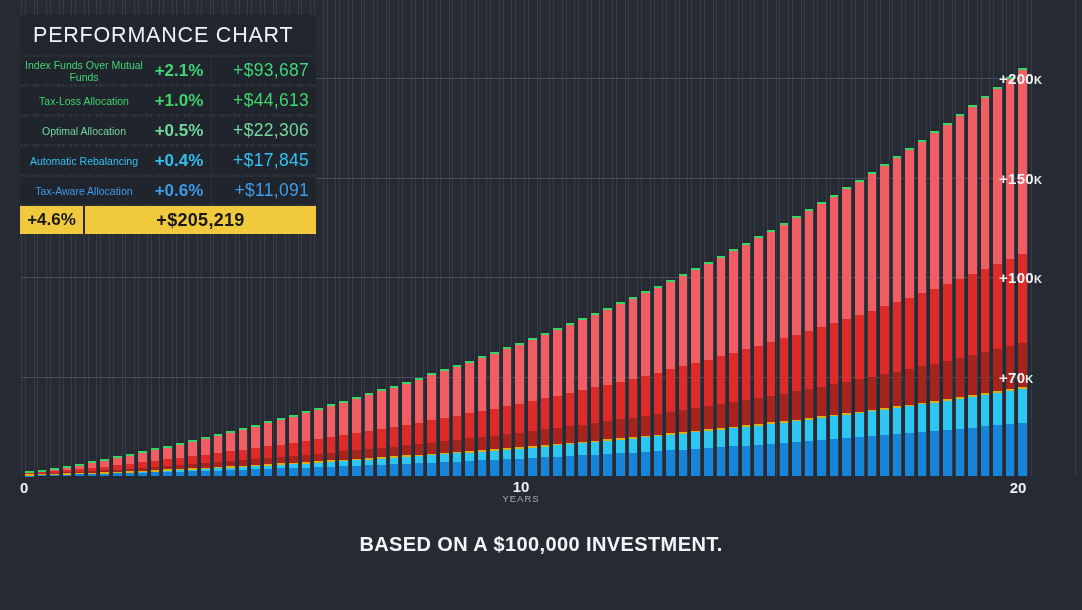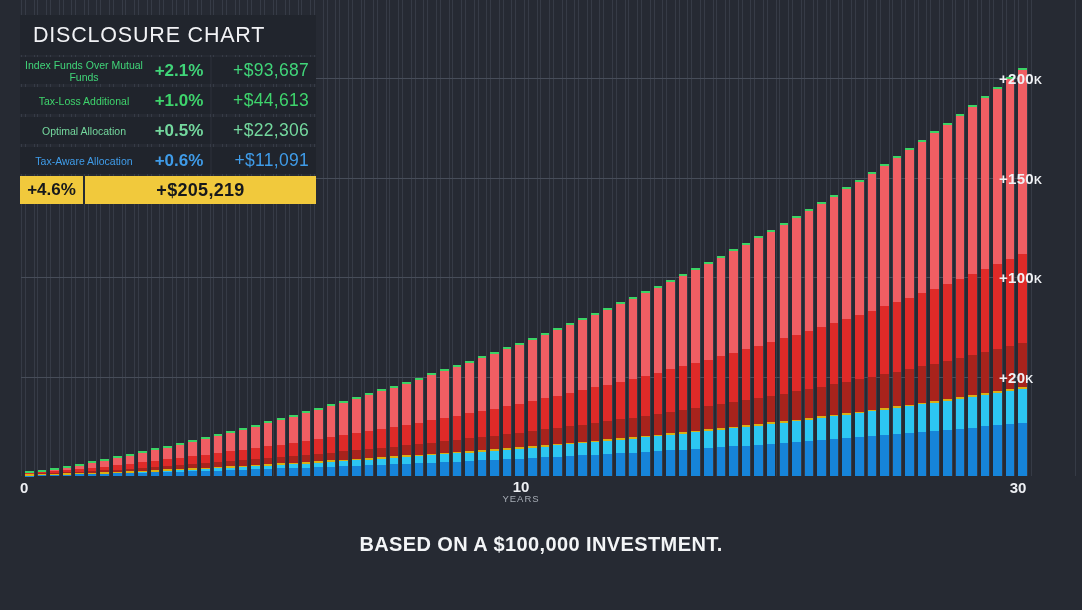--- a/index.html
+++ b/index.html
@@ -956,54 +956,60 @@
         <div class="seg" style="height: 2px; background: rgb(59, 211, 100);"></div>
         <div class="seg" style="height: 184.437px; background: rgb(240, 94, 99);"></div>
         <div class="seg" style="height: 88.7799px; background: rgb(223, 42, 40);"></div>
         <div class="seg" style="height: 44.3889px; background: rgb(168, 35, 28);"></div>
         <div class="seg" style="height: 1.6px; background: rgb(217, 175, 21);"></div>
         <div class="seg" style="height: 33.9115px; background: rgb(44, 198, 242);"></div>
         <div class="seg" style="height: 53.2683px; background: rgb(22, 132, 217);"></div>
       </div>
     </div>
   <div id="yticks">
-      <div class="ytick" style="top: 376.5px;"><span>+20</span><span class="ksuf">K</span></div>
+      <div class="ytick" style="top: 376.5px;"><span>+70</span><span class="ksuf">K</span></div>
       <div class="ytick" style="top: 277px;"><span>+100</span><span class="ksuf">K</span></div>
       <div class="ytick" style="top: 177.5px;"><span>+150</span><span class="ksuf">K</span></div>
       <div class="ytick" style="top: 78px;"><span>+200</span><span class="ksuf">K</span></div>
     </div>
 </div>
 
 <div class="xaxis">
   <span class="xt xt0">0</span>
   <span class="xt xt10">10</span>
   <span class="xunit">YEARS</span>
-  <span class="xt xt20">30</span>
+  <span class="xt xt20">20</span>
 </div>
 
 <div class="legend">
-  <div class="lg-title">DISCLOSURE CHART</div>
+  <div class="lg-title">PERFORMANCE CHART</div>
   <div id="lg-rows">
       <div class="lg-row">
         <div class="lg-label" style="color: rgb(64, 213, 121);">Index Funds Over Mutual Funds</div>
         <div class="lg-pct" style="color: rgb(64, 213, 121);">+2.1%</div>
         <div class="lg-coldiv"></div>
         <div class="lg-amt" style="color: rgb(64, 213, 121);">+$93,687</div>
       </div>
       <div class="lg-row">
-        <div class="lg-label" style="color: rgb(62, 212, 108);">Tax-Loss Additional</div>
+        <div class="lg-label" style="color: rgb(62, 212, 108);">Tax-Loss Allocation</div>
         <div class="lg-pct" style="color: rgb(62, 212, 108);">+1.0%</div>
         <div class="lg-coldiv"></div>
         <div class="lg-amt" style="color: rgb(62, 212, 108);">+$44,613</div>
       </div>
       <div class="lg-row">
         <div class="lg-label" style="color: rgb(116, 216, 158);">Optimal Allocation</div>
         <div class="lg-pct" style="color: rgb(116, 216, 158);">+0.5%</div>
         <div class="lg-coldiv"></div>
         <div class="lg-amt" style="color: rgb(116, 216, 158);">+$22,306</div>
+      </div>
+      <div class="lg-row">
+        <div class="lg-label" style="color: rgb(49, 193, 240);">Automatic Rebalancing</div>
+        <div class="lg-pct" style="color: rgb(49, 193, 240);">+0.4%</div>
+        <div class="lg-coldiv"></div>
+        <div class="lg-amt" style="color: rgb(49, 193, 240);">+$17,845</div>
       </div>
       <div class="lg-row">
         <div class="lg-label" style="color: rgb(63, 156, 233);">Tax-Aware Allocation</div>
         <div class="lg-pct" style="color: rgb(63, 156, 233);">+0.6%</div>
         <div class="lg-coldiv"></div>
         <div class="lg-amt" style="color: rgb(63, 156, 233);">+$11,091</div>
       </div>
     </div>
   <div class="lg-summary">
     <div class="lg-sum-pct" style="background: rgb(241, 201, 60);">+4.6%</div>

